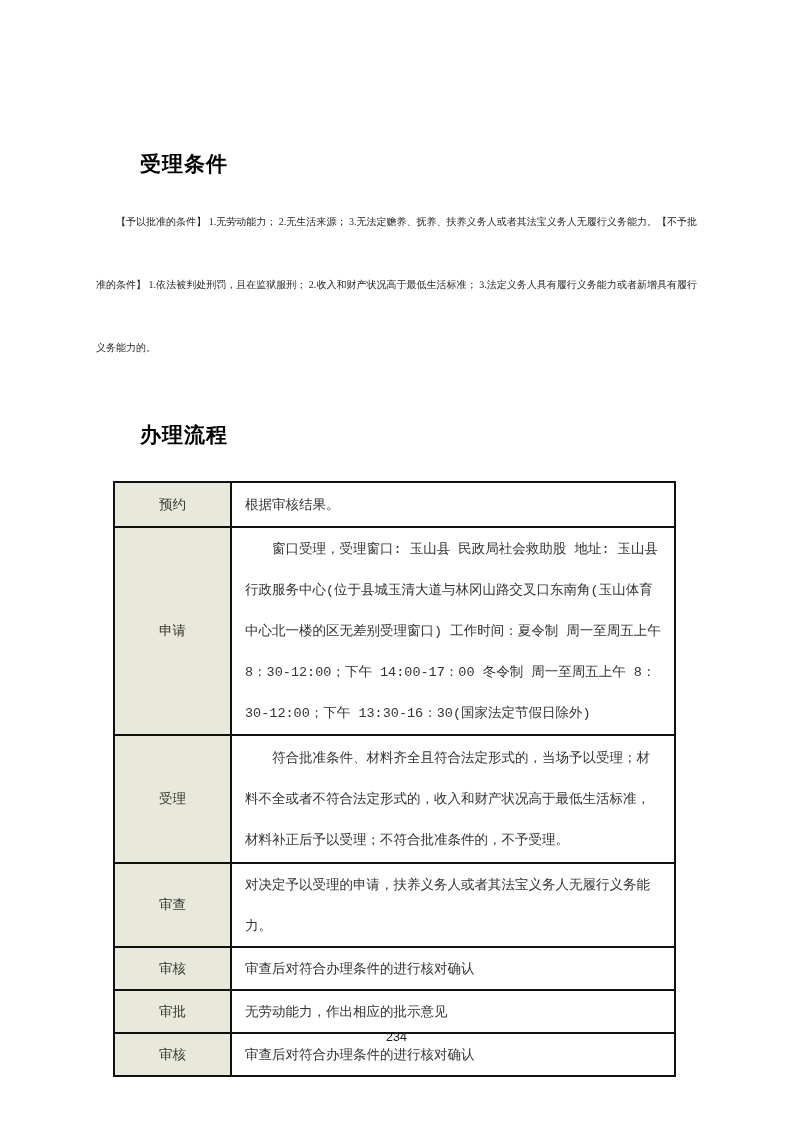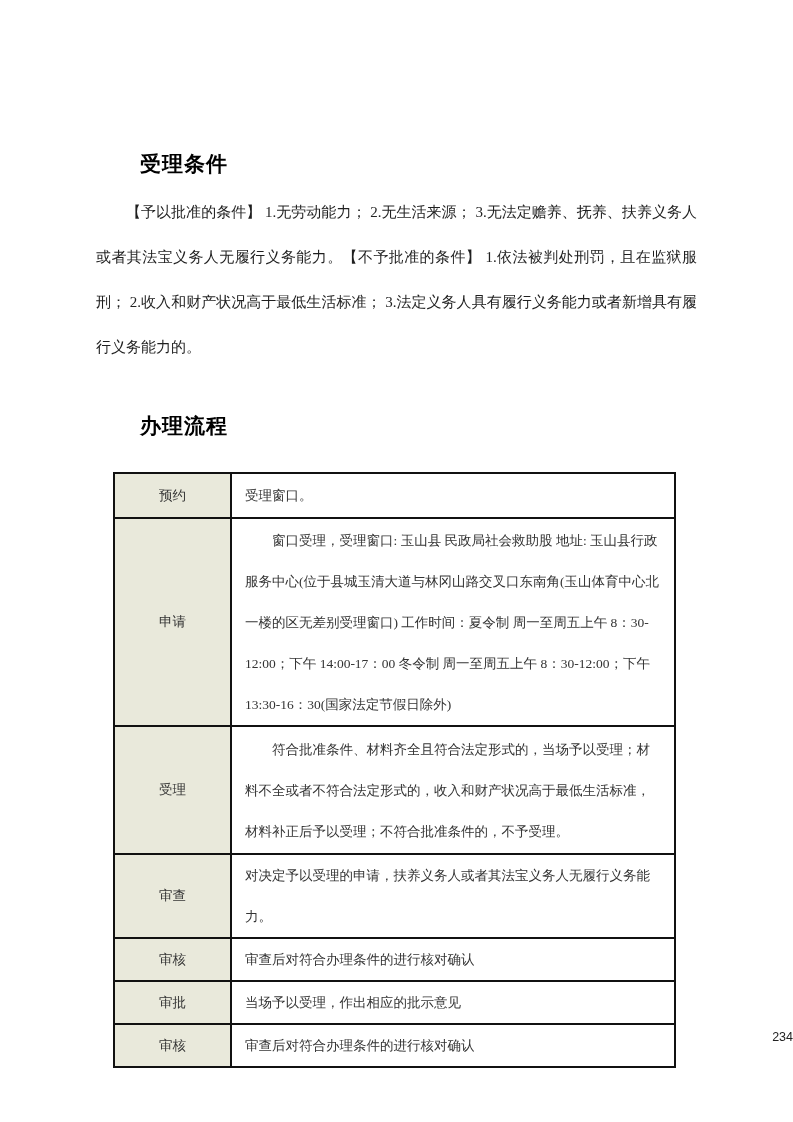--- a/index.html
+++ b/index.html
@@ -19,22 +19,22 @@
   .heading {
     font-size: 21px;
     font-weight: bold;
     color: #000000;
     margin-left: 44px;
     letter-spacing: 1px;
     line-height: 32px;
   }
   .body-text {
     margin-top: 10px;
-    font-size: 15px;
-    line-height: 45px;
+    font-size: 10px;
+    line-height: 63px;
     text-align: justify;
     text-indent: 2em;
     color: #1f1f1f;
   }
   .heading-2 {
     margin-top: 40px;
   }
   .flow-table {
     margin-top: 30px;
     margin-left: 17px;
@@ -55,34 +55,35 @@
     font-size: 14.5px;
     color: #2b2b2b;
   }
   .content-cell {
     padding: 0 13px;
     line-height: 41px;
     background: #ffffff;
   }
   .content-cell.indent {
     text-indent: 2em;
+    font-family: Liberation Mono, monospace;
   }
   .r0 { height: 45px; }
   .r1 { height: 208px; }
   .r2 { height: 128px; }
   .r3 { height: 43px; }
   .r4 { height: 42px; }
   .r5 { height: 42px; }
   .r6 { height: 43px; }
   .page-number {
     position: absolute;
     top: 1030px;
     left: 0;
     width: 100%;
-    text-align: right;
+    text-align: center;
     font-family: "Liberation Sans", "DejaVu Sans", sans-serif;
     font-size: 12.5px;
     color: #222222;
   }
 </style>
 </head>
 <body>
 
 <div class="page">
   <div class="content">
@@ -90,41 +91,41 @@
     <div class="heading heading-1">受理条件</div>
 
     <p class="body-text">【予以批准的条件】 1.无劳动能力； 2.无生活来源； 3.无法定赡养、抚养、扶养义务人或者其法宝义务人无履行义务能力。【不予批准的条件】 1.依法被判处刑罚，且在监狱服刑； 2.收入和财产状况高于最低生活标准； 3.法定义务人具有履行义务能力或者新增具有履行义务能力的。</p>
 
     <div class="heading heading-2">办理流程</div>
 
     <table class="flow-table">
       <tbody>
         <tr class="r0">
           <td class="label-cell">预约</td>
-          <td class="content-cell">受理窗口。</td>
+          <td class="content-cell">根据审核结果。</td>
         </tr>
         <tr class="r1">
           <td class="label-cell">申请</td>
           <td class="content-cell indent">窗口受理，受理窗口: 玉山县 民政局社会救助股 地址: 玉山县行政服务中心(位于县城玉清大道与林冈山路交叉口东南角(玉山体育中心北一楼的区无差别受理窗口) 工作时间：夏令制 周一至周五上午 8：30-12:00；下午 14:00-17：00 冬令制 周一至周五上午 8：30-12:00；下午 13:30-16：30(国家法定节假日除外)</td>
         </tr>
         <tr class="r2">
           <td class="label-cell">受理</td>
           <td class="content-cell indent">符合批准条件、材料齐全且符合法定形式的，当场予以受理；材料不全或者不符合法定形式的，收入和财产状况高于最低生活标准，材料补正后予以受理；不符合批准条件的，不予受理。</td>
         </tr>
         <tr class="r3">
           <td class="label-cell">审查</td>
           <td class="content-cell">对决定予以受理的申请，扶养义务人或者其法宝义务人无履行义务能力。</td>
         </tr>
         <tr class="r4">
           <td class="label-cell">审核</td>
           <td class="content-cell">审查后对符合办理条件的进行核对确认</td>
         </tr>
         <tr class="r5">
           <td class="label-cell">审批</td>
-          <td class="content-cell">当场予以受理，作出相应的批示意见</td>
+          <td class="content-cell">无劳动能力，作出相应的批示意见</td>
         </tr>
         <tr class="r6">
           <td class="label-cell">审核</td>
           <td class="content-cell">审查后对符合办理条件的进行核对确认</td>
         </tr>
       </tbody>
     </table>
 
   </div>
 

